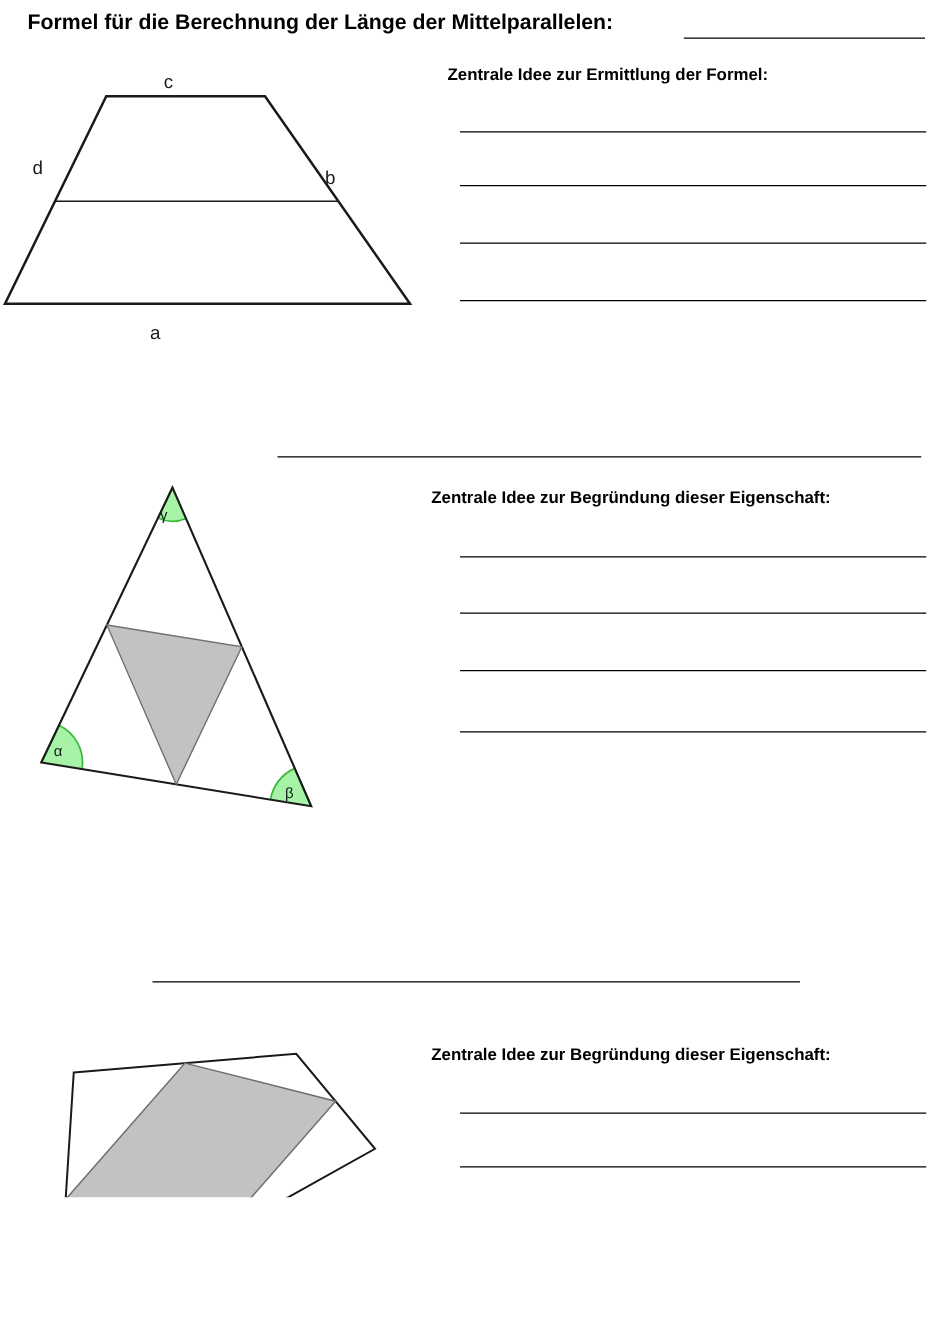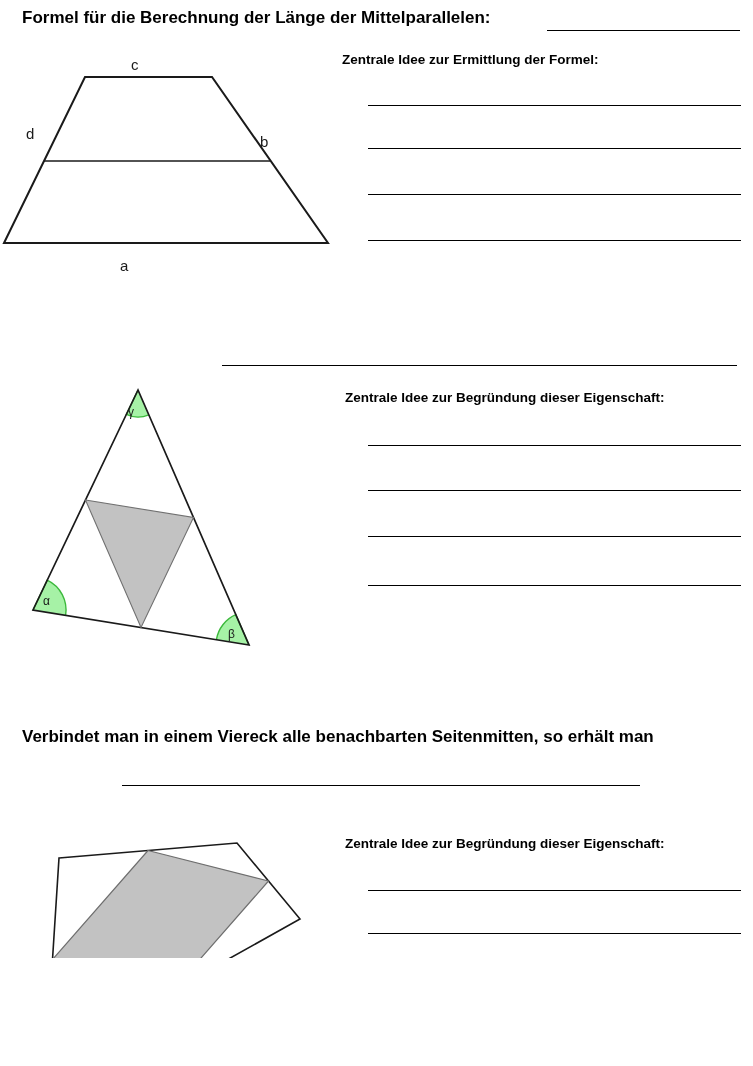--- a/index.html
+++ b/index.html
@@ -24,21 +24,21 @@
 
   <svg class="abs" style="left:0; top:50px;" width="340" height="230" viewBox="0 0 340 230">
     <polygon points="4,193 85,27 212,27 328,193" fill="none" stroke-width="2" stroke="#1a1a1a"></polygon>
     <line x1="44" y1="111" x2="270" y2="111" stroke="#1a1a1a" stroke-width="1.3"></line>
     <text x="131" y="20" font-size="15">c</text>
     <text x="26" y="89" font-size="15">d</text>
     <text x="260" y="97" font-size="15">b</text>
     <text x="120" y="221" font-size="15">a</text>
   </svg>
 
-  <div class="abs note-label" style="left:342px; top:52px;text-align:center;">Zentrale Idee zur Ermittlung der Formel:</div>
+  <div class="abs note-label" style="left:358px; top:52px;text-align:center;">Zentrale Idee zur Ermittlung der Formel:</div>
   <div class="abs blank" style="left:368px; top:105px; width:373px;"></div>
   <div class="abs blank" style="left:368px; top:148px; width:373px;"></div>
   <div class="abs blank" style="left:368px; top:194px; width:373px;"></div>
   <div class="abs blank" style="left:368px; top:240px; width:373px;"></div>
 
   <div class="abs blank" style="left:222px; top:365px; width:515px;"></div>
 
   <svg class="abs" style="left:20px; top:385px;" width="240" height="275" viewBox="0 0 240 275">
 
     <path d="M118,5 L106.4,29.4 A27,27 0 0 0 128.8,29.8 Z" stroke-width="1.4" fill="#a6f2a6"></path>
@@ -56,21 +56,20 @@
     <text x="23" y="220" font-size="12">α</text>
     <text x="208" y="253" font-size="12">β</text>
   </svg>
 
   <div class="abs note-label" style="left:345px; top:390px;">Zentrale Idee zur Begründung dieser Eigenschaft:</div>
   <div class="abs blank" style="left:368px; top:445px; width:373px;"></div>
   <div class="abs blank" style="left:368px; top:490px; width:373px;"></div>
   <div class="abs blank" style="left:368px; top:536px; width:373px;"></div>
   <div class="abs blank" style="left:368px; top:585px; width:373px;"></div>
 
-  <div class="abs heading" style="left:22px; top:727px;">Verbindet man in einem Viereck alle benachbarten Seitenmitten, so erhält man</div>
   <div class="abs blank" style="left:122px; top:785px; width:518px;"></div>
 
   <svg class="abs" style="left:30px; top:835px;" width="280" height="231" viewBox="0 0 280 231">
     <polygon points="29,23 207,8 270,84 16,226" fill="none" stroke-width="1.6" stroke="#1a1a1a"></polygon>
     <polygon points="118,15.5 238.5,46 143,155 22.5,124.5" stroke-width="1.2" stroke="#6e6e6e" fill="#c2c2c2"></polygon>
   </svg>
 
   <div class="abs note-label" style="left:345px; top:836px;">Zentrale Idee zur Begründung dieser Eigenschaft:</div>
   <div class="abs blank" style="left:368px; top:890px; width:373px;"></div>
   <div class="abs blank" style="left:368px; top:933px; width:373px;"></div>

